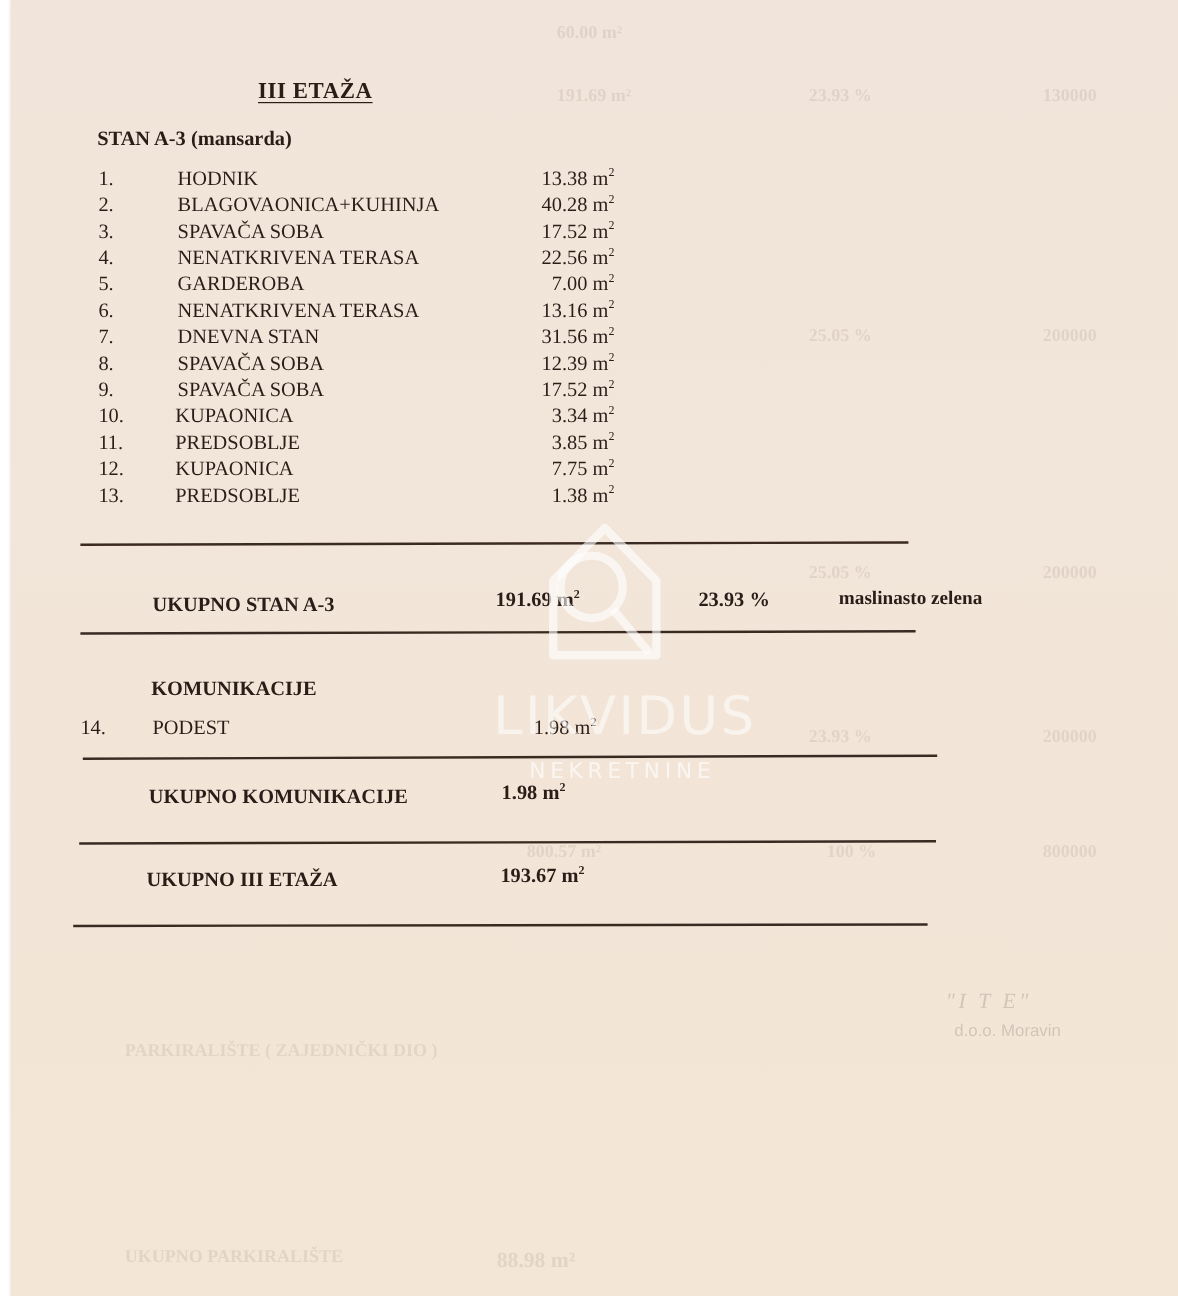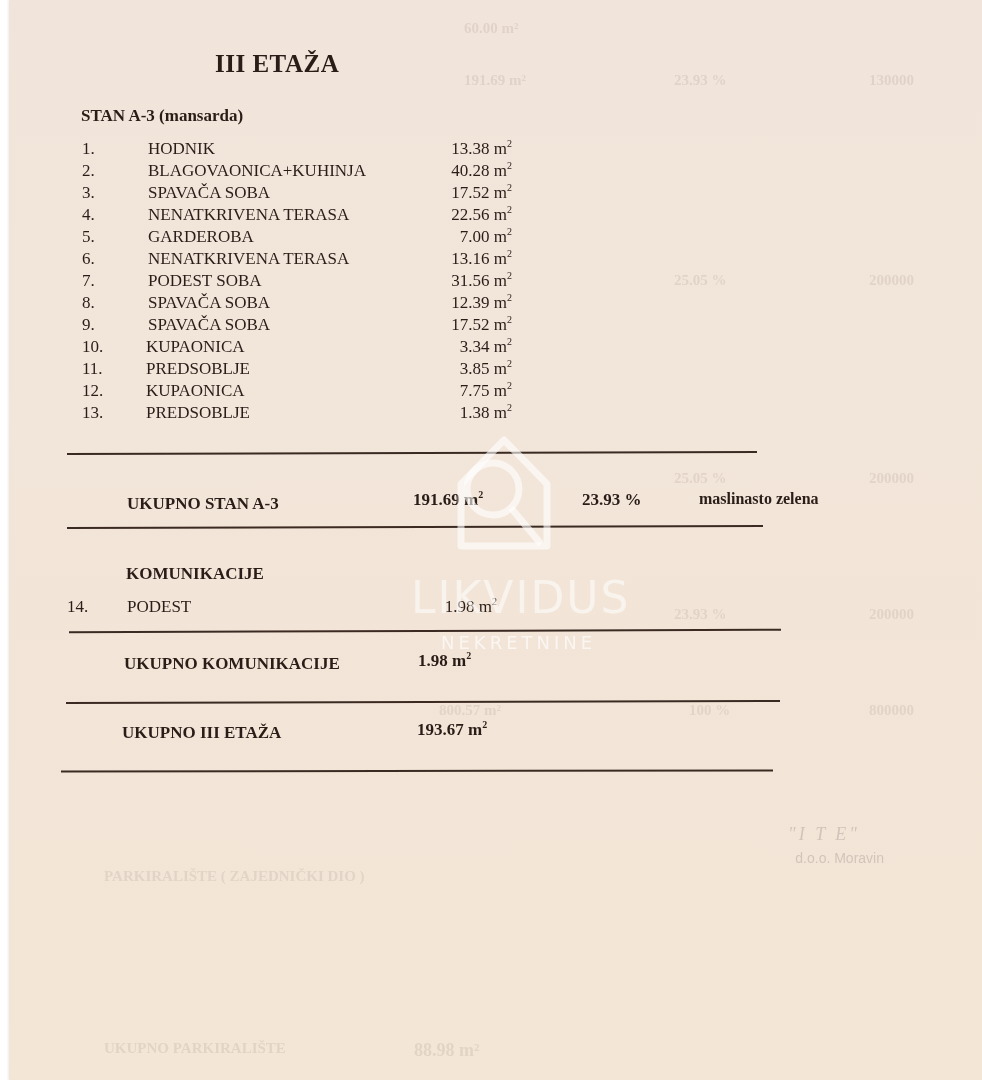--- a/index.html
+++ b/index.html
@@ -9,22 +9,22 @@
     font-family:"Liberation Serif", serif;
     position:relative;
   }
   .page {
     position:absolute; left:9px; top:0; width:973px; height:1080px;
     background:linear-gradient(180deg,#f1e4da 0%,#f2e5d9 40%,#f3e6d6 100%);
     box-shadow:-1px 0 2px rgba(0,0,0,0.08);
   }
   .abs { position:absolute; }
   .title {
-    left:206px; top:50px; font-size:25px; font-weight:bold; color:#2a1d18;
-    text-underline-offset:3px; letter-spacing:0.5px;
+    left:206px; top:66px; font-size:19px; font-weight:bold; color:#2a1d18;
+    text-decoration:underline; text-underline-offset:3px; letter-spacing:0.5px;
   }
   .subtitle { left:72px; top:106px; font-size:17px; font-weight:bold; color:#2a1d18; }
   .row { position:absolute; font-size:17px; color:#2a1d18; height:22px; line-height:22px; }
   .row .num { position:absolute; width:40px; text-align:left; }
   .row .name { position:absolute; left:60px; white-space:nowrap; }
   .row .area { position:absolute; left:340px; width:90px; text-align:right; white-space:nowrap; }
   sup { font-size:10px; vertical-align:7px; line-height:0; }
   .hr { position:absolute; height:2px; background:#3a2a22; }
   .sum { position:absolute; font-size:17px; font-weight:bold; color:#2a1d18; white-space:nowrap; }
   .ghost { position:absolute; color:rgba(80,60,50,0.10); font-size:15px; font-weight:bold; white-space:nowrap; }
@@ -84,21 +84,21 @@
       <span class="name" style="left:66px;">GARDEROBA</span>
       <span class="area"><span>7.00 m</span><sup>2</sup></span>
     </div>
     <div class="row" style="left:73px;top:248px;">
       <span class="num">6.</span>
       <span class="name" style="left:66px;">NENATKRIVENA TERASA</span>
       <span class="area"><span>13.16 m</span><sup>2</sup></span>
     </div>
     <div class="row" style="left:73px;top:270px;">
       <span class="num">7.</span>
-      <span class="name" style="left:66px;">PODEST SOBA</span>
+      <span class="name" style="left:66px;">DNEVNA STAN</span>
       <span class="area"><span>31.56 m</span><sup>2</sup></span>
     </div>
     <div class="row" style="left:73px;top:292px;">
       <span class="num">8.</span>
       <span class="name" style="left:66px;">SPAVAČA SOBA</span>
       <span class="area"><span>12.39 m</span><sup>2</sup></span>
     </div>
     <div class="row" style="left:73px;top:314px;">
       <span class="num">9.</span>
       <span class="name" style="left:66px;">SPAVAČA SOBA</span>

